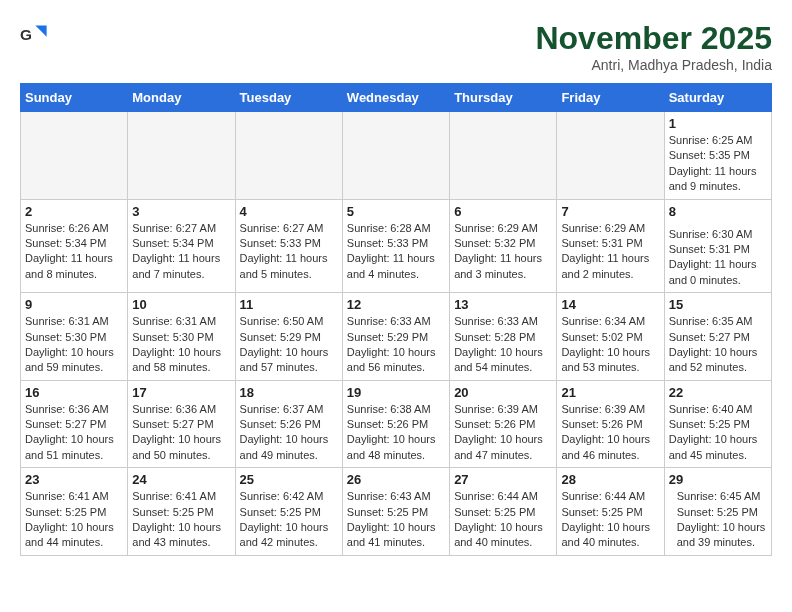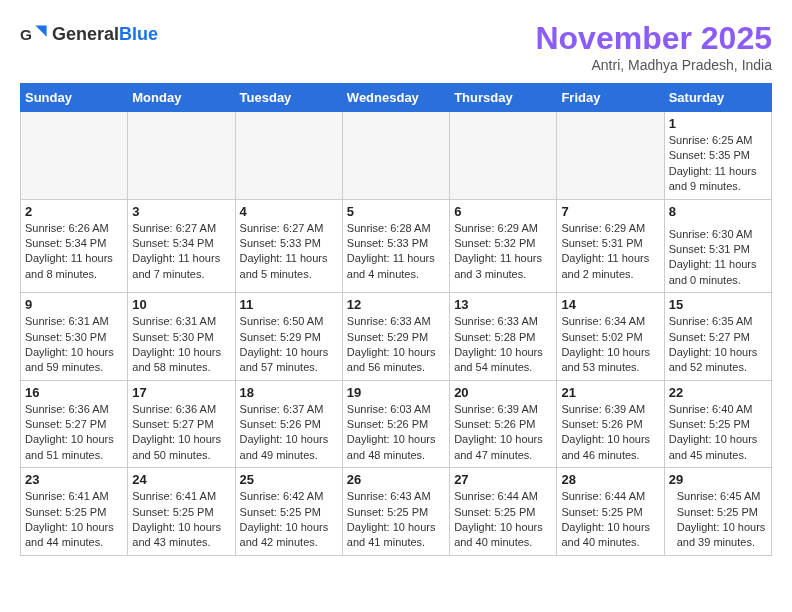--- a/index.html
+++ b/index.html
@@ -24,21 +24,21 @@
     .logo-icon {
       width: 28px;
       height: 28px;
     }
     .title-section {
       text-align: right;
     }
     .month-title {
       font-size: 32px;
       font-weight: bold;
-      color: #8b5cf6;
+      color: #14532d;
     }
     .subtitle {
       font-size: 14px;
       color: #555;
     }
     .calendar {
       width: 100%;
       border-collapse: collapse;
       border: 1px solid #ccc;
     }
@@ -80,23 +80,20 @@
   </style>
 </head>
 <body>
 
 <div class="header">
   <div class="logo">
     <svg class="logo-icon" viewBox="0 0 40 40" xmlns="http://www.w3.org/2000/svg">
       <text y="28" font-size="22" fill="#333" font-family="Arial" font-weight="bold">G</text>
       <polygon points="22,8 38,8 38,24" fill="#1a73e8"></polygon>
     </svg>
-    <div>
-      <span style="color:#333;font-size:18px;font-weight:bold;">General</span><span style="color:#1a73e8;font-size:18px;font-weight:bold;">Blue</span>
-    </div>
   </div>
   <div class="title-section">
     <div class="month-title">November 2025</div>
     <div class="subtitle">Antri, Madhya Pradesh, India</div>
   </div>
 </div>
 
 <table class="calendar">
   <thead>
     <tr>
@@ -244,21 +241,21 @@
         </td>
         <td>
           <span class="day-num">18</span>
           <div class="day-info" style="white-space: pre-line;">Sunrise: 6:37 AM
 Sunset: 5:26 PM
 Daylight: 10 hours
 and 49 minutes.</div>
         </td>
         <td>
           <span class="day-num">19</span>
-          <div class="day-info" style="white-space: pre-line;">Sunrise: 6:03 AM
+          <div class="day-info" style="white-space: pre-line;">Sunrise: 6:38 AM
 Sunset: 5:26 PM
 Daylight: 10 hours
 and 48 minutes.</div>
         </td>
         <td>
           <span class="day-num">20</span>
           <div class="day-info" style="white-space: pre-line;">Sunrise: 6:39 AM
 Sunset: 5:26 PM
 Daylight: 10 hours
 and 47 minutes.</div>

